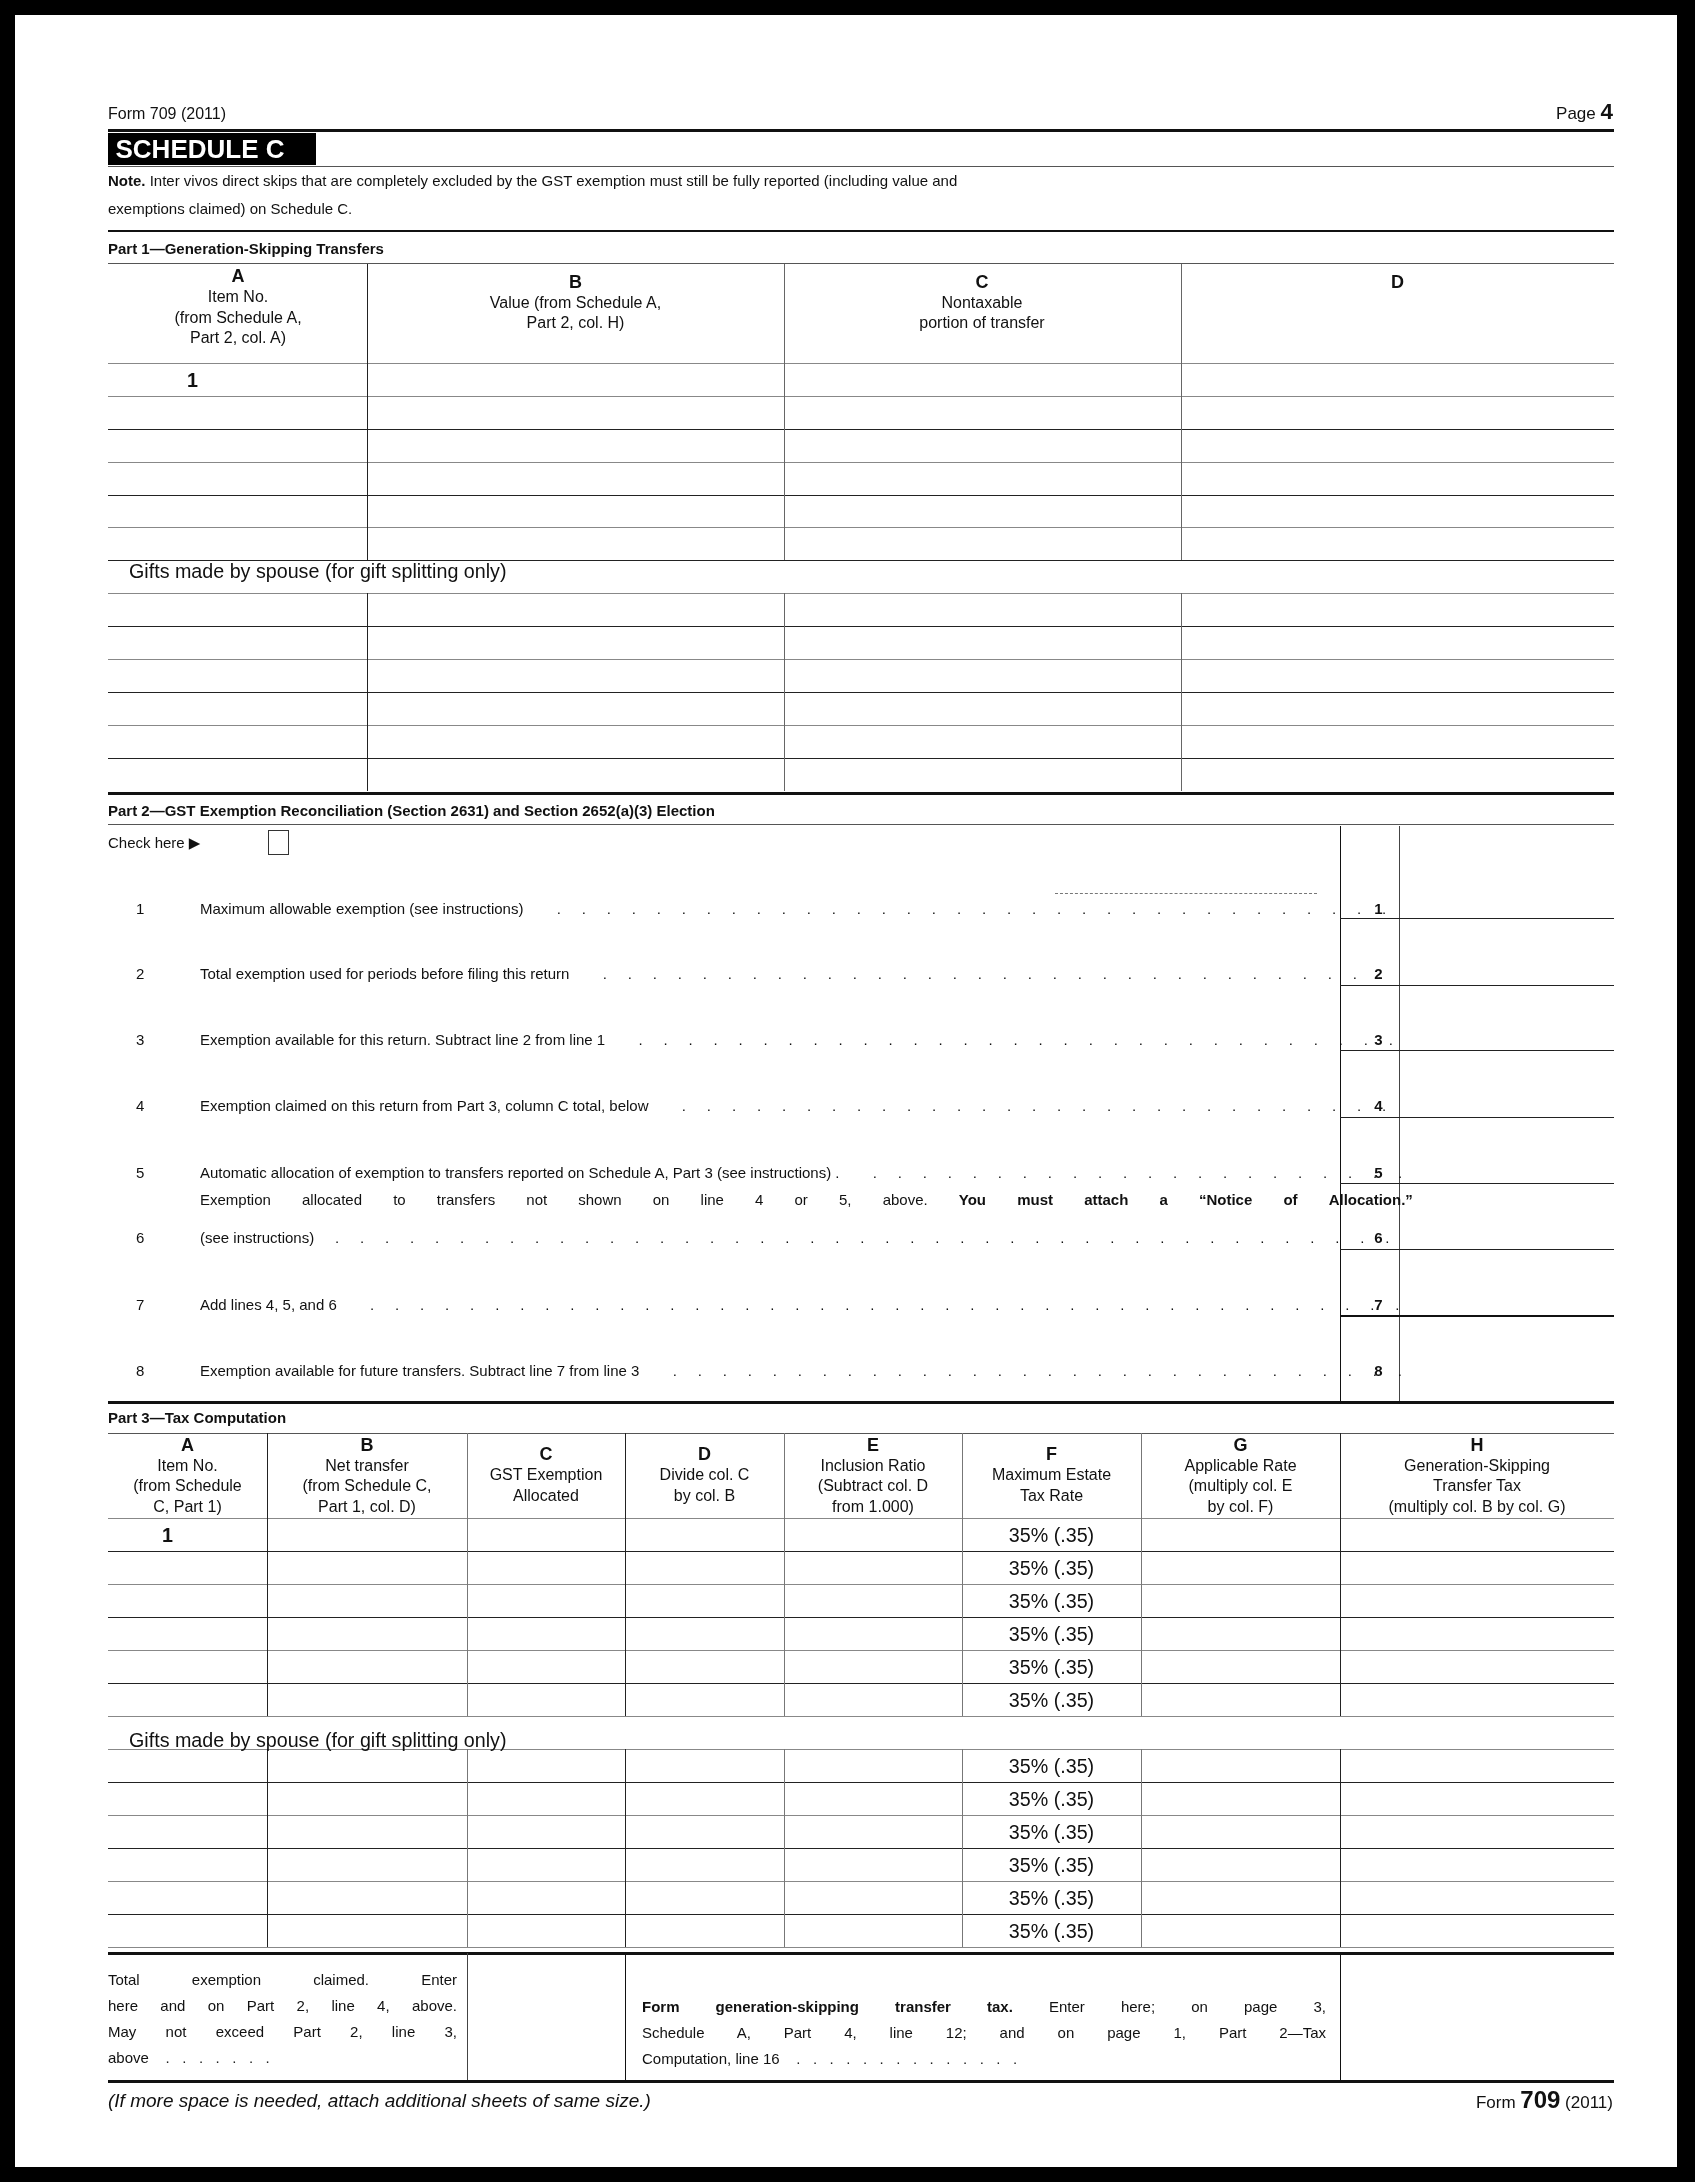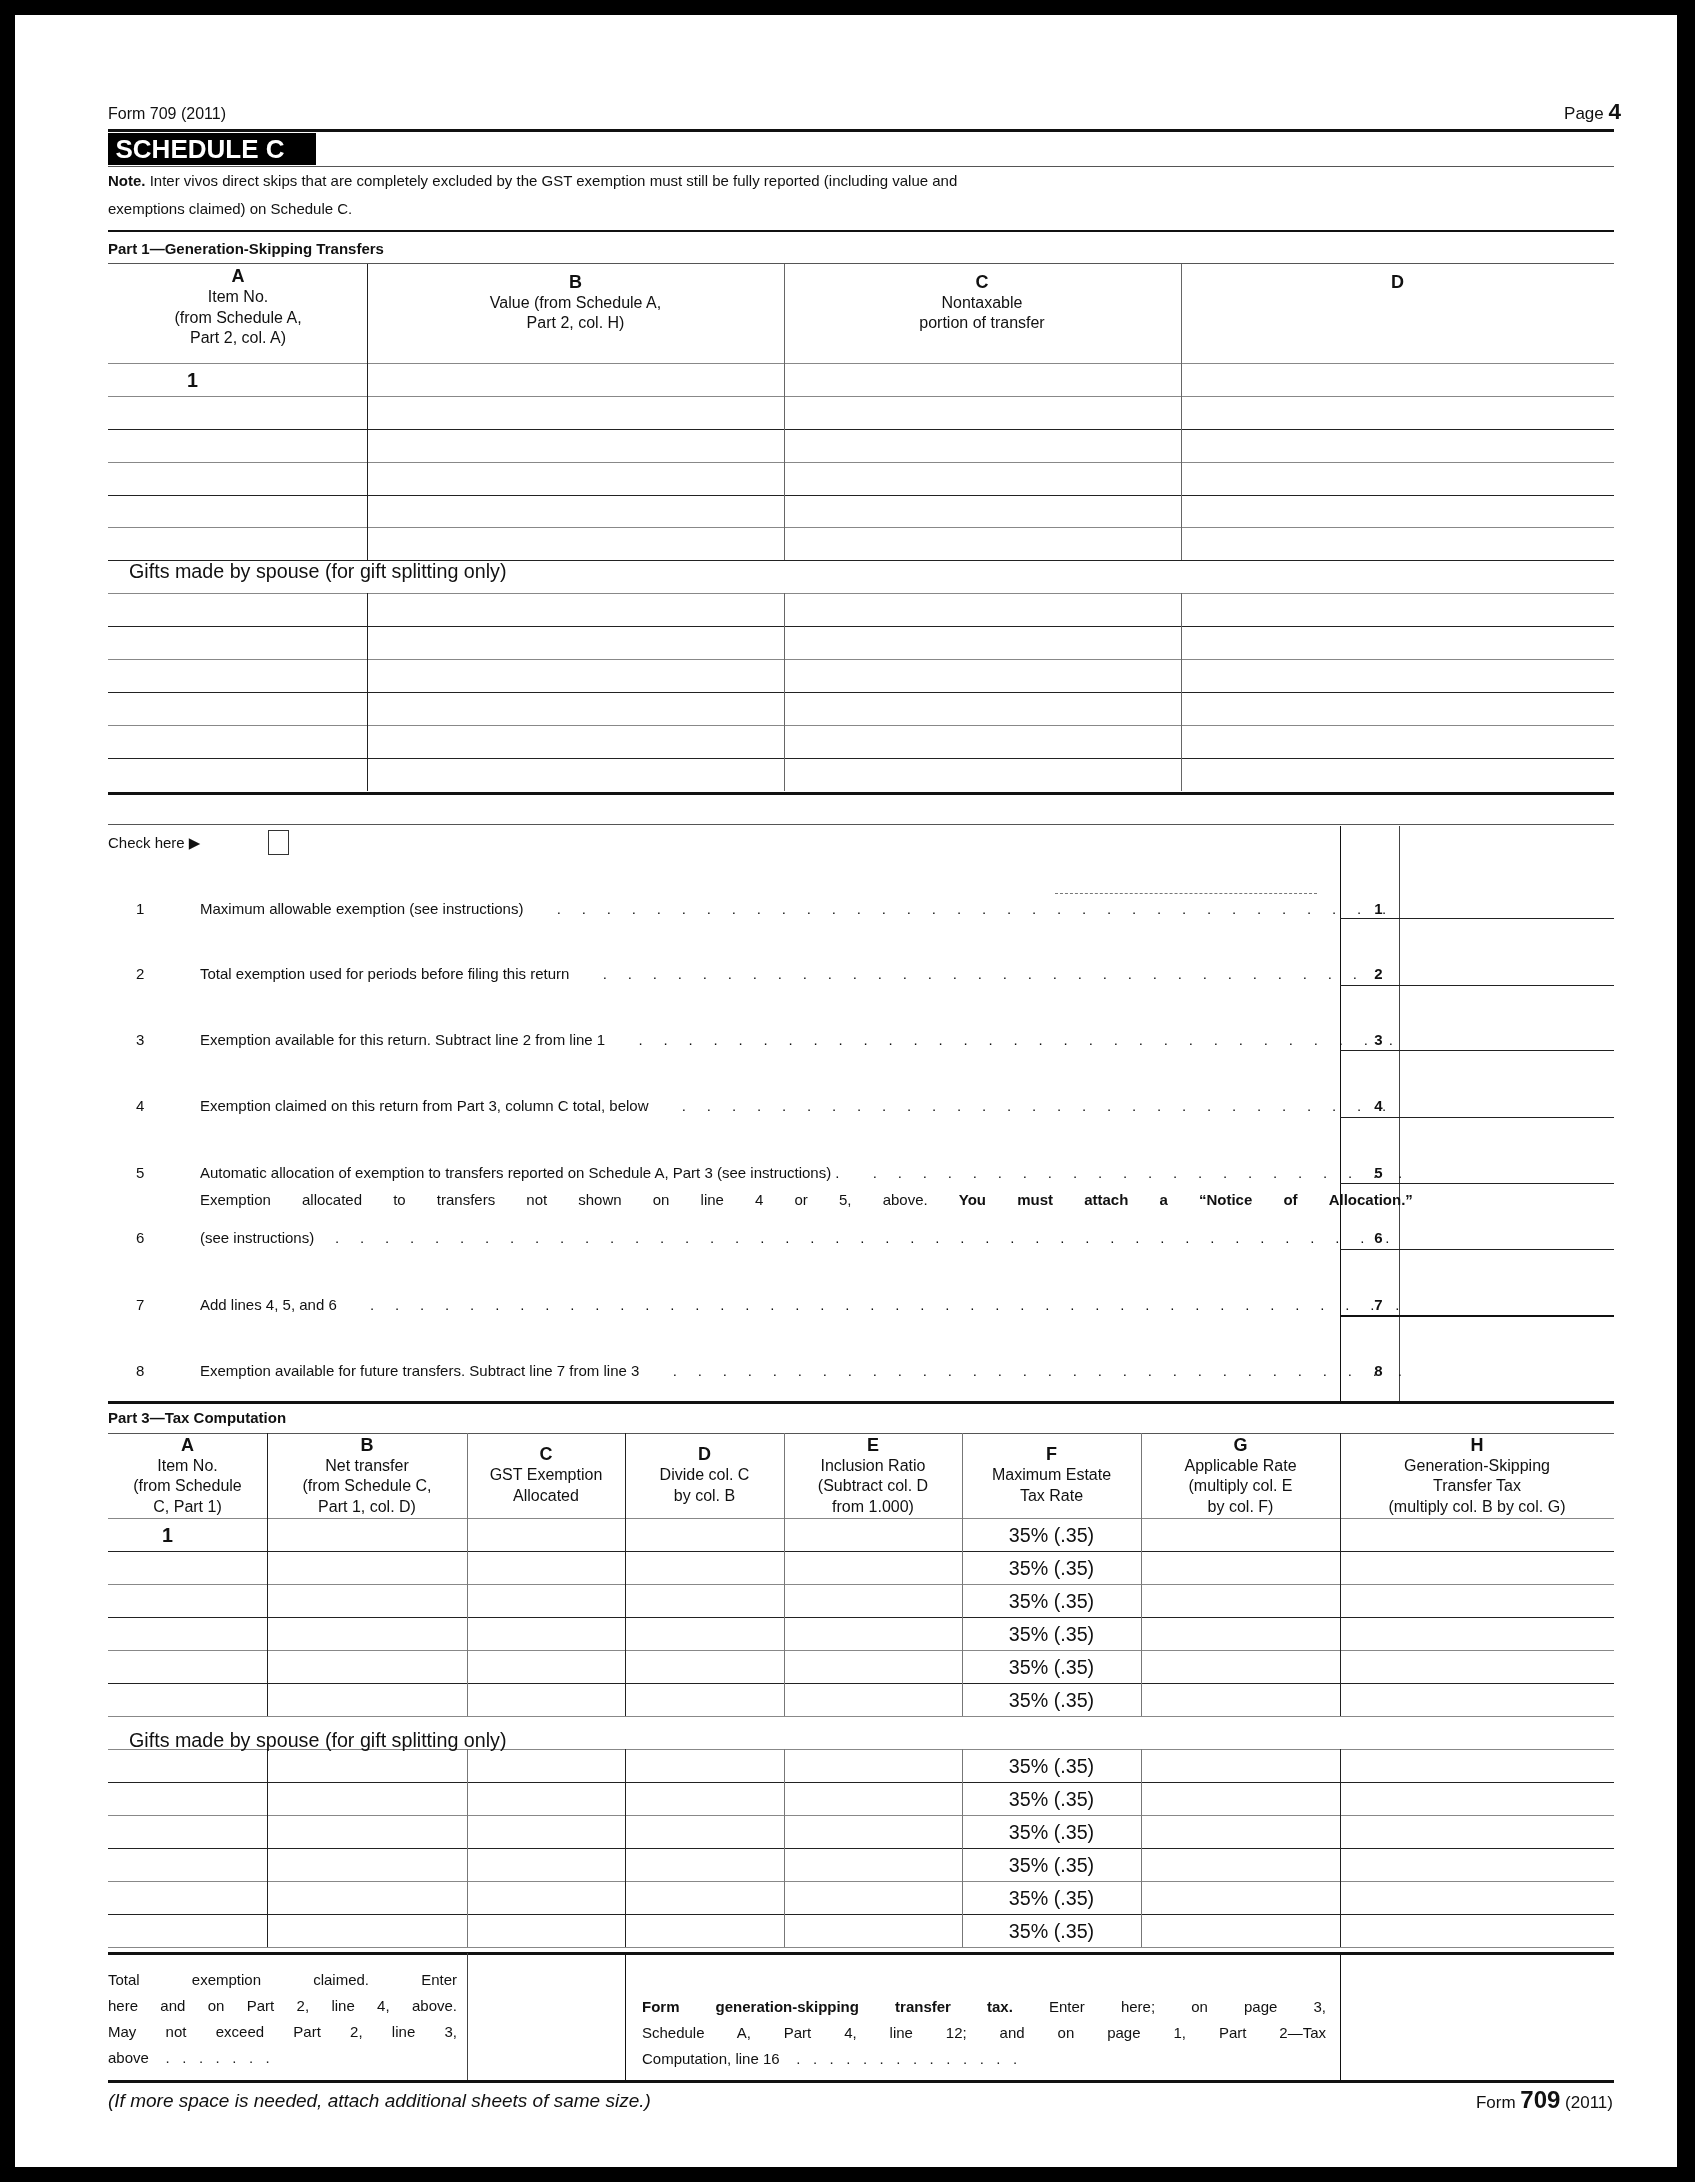--- a/index.html
+++ b/index.html
@@ -21,21 +21,21 @@
   .schedbox{background:#000;color:#fff;font-weight:bold;font-size:26px;line-height:32px;padding-left:7.5px;}
   .checkbox{position:absolute;width:19px;height:22.5px;border:1.4px solid #333;background:#fff;}
   .dash{position:absolute;height:0;border-top:1.4px dashed #777;}
 </style>
 </head>
 <body>
 
 <div class="page">
 
   <div class="t sm" style="left:93px;top:88px;font-size:16px;">Form 709 (2011)</div>
-  <div class="t" style="right:56px;top:84px;font-size:17px;">
+  <div class="t" style="right:64px;top:84px;font-size:17px;">
     <span>Page</span>
     <span class="b" style="font-size:22.5px;">4</span>
   </div>
   <div class="hl thick" style="left:93px;width:1506px;top:114px;"></div>
 
   <div class="t schedbox" style="left:93px;top:118px;width:200px;height:32px;">SCHEDULE C</div>
   <div class="hl thin" style="left:93px;width:1506px;top:151px;"></div>
 
   <div class="t md" style="left:93px;top:153px;">
     <span class="b">Note.</span> <span>Inter vivos direct skips that are completely excluded by the GST exemption must still be fully reported (including value and</span>
@@ -157,20 +157,21 @@
         <div class="abs" style="left:676px;top:0;width:396px;height:33px;"></div>
         <div class="abs" style="left:1073px;top:0;width:433px;height:33px;"></div>
       </div>
       <div class="vl" style="left:352px;top:578px;height:198px;border-left:1.4px solid #222;"></div>
       <div class="vl" style="left:769px;top:578px;height:198px;border-left:1.4px solid #666;"></div>
       <div class="vl" style="left:1166px;top:578px;height:198px;border-left:1.4px solid #666;"></div>
     </div>
   <div class="t sm" style="left:114px;top:546px;font-size:19.7px;">Gifts made by spouse (for gift splitting only)</div>
 
   <div class="hl thick" style="left:93px;width:1506px;top:777px;"></div>
+  <div class="t b md" style="left:93px;top:783px;">Part 2—GST Exemption Reconciliation (Section 2631) and Section 2652(a)(3) Election</div>
   <div class="hl thin" style="left:93px;width:1506px;top:809px;"></div>
 
   <div class="t md" style="left:93px;top:815px;">Check here ▶</div>
   <div class="checkbox" style="left:253px;top:815px;"></div>
 
   <div class="dash" style="left:1040px;width:262px;top:878px;"></div>
 
   <div class="vl dark" style="left:1325px;top:811px;height:575px;"></div>
   <div class="vl" style="left:1384px;top:811px;height:575px;"></div>
   <div id="p2lines">

